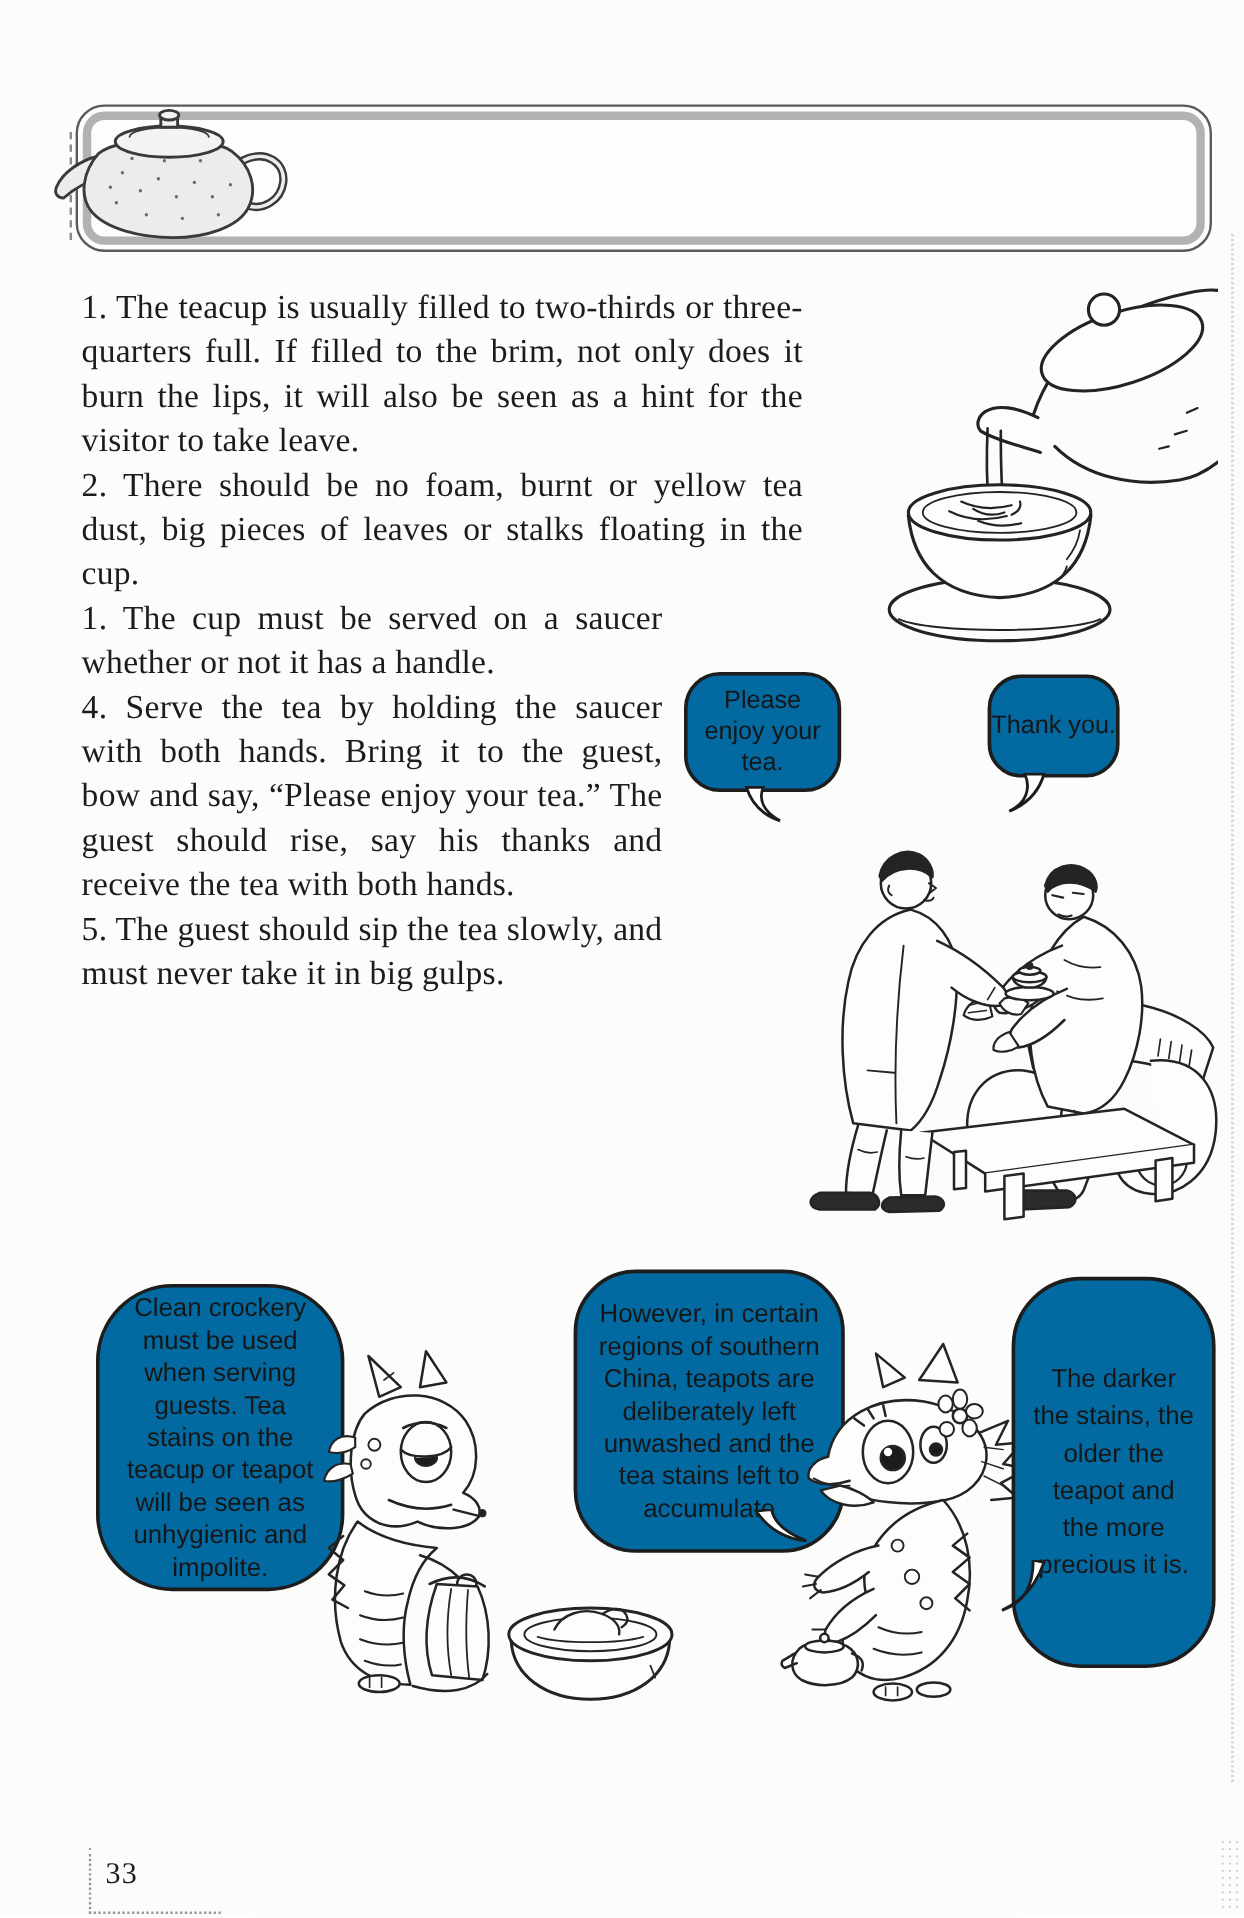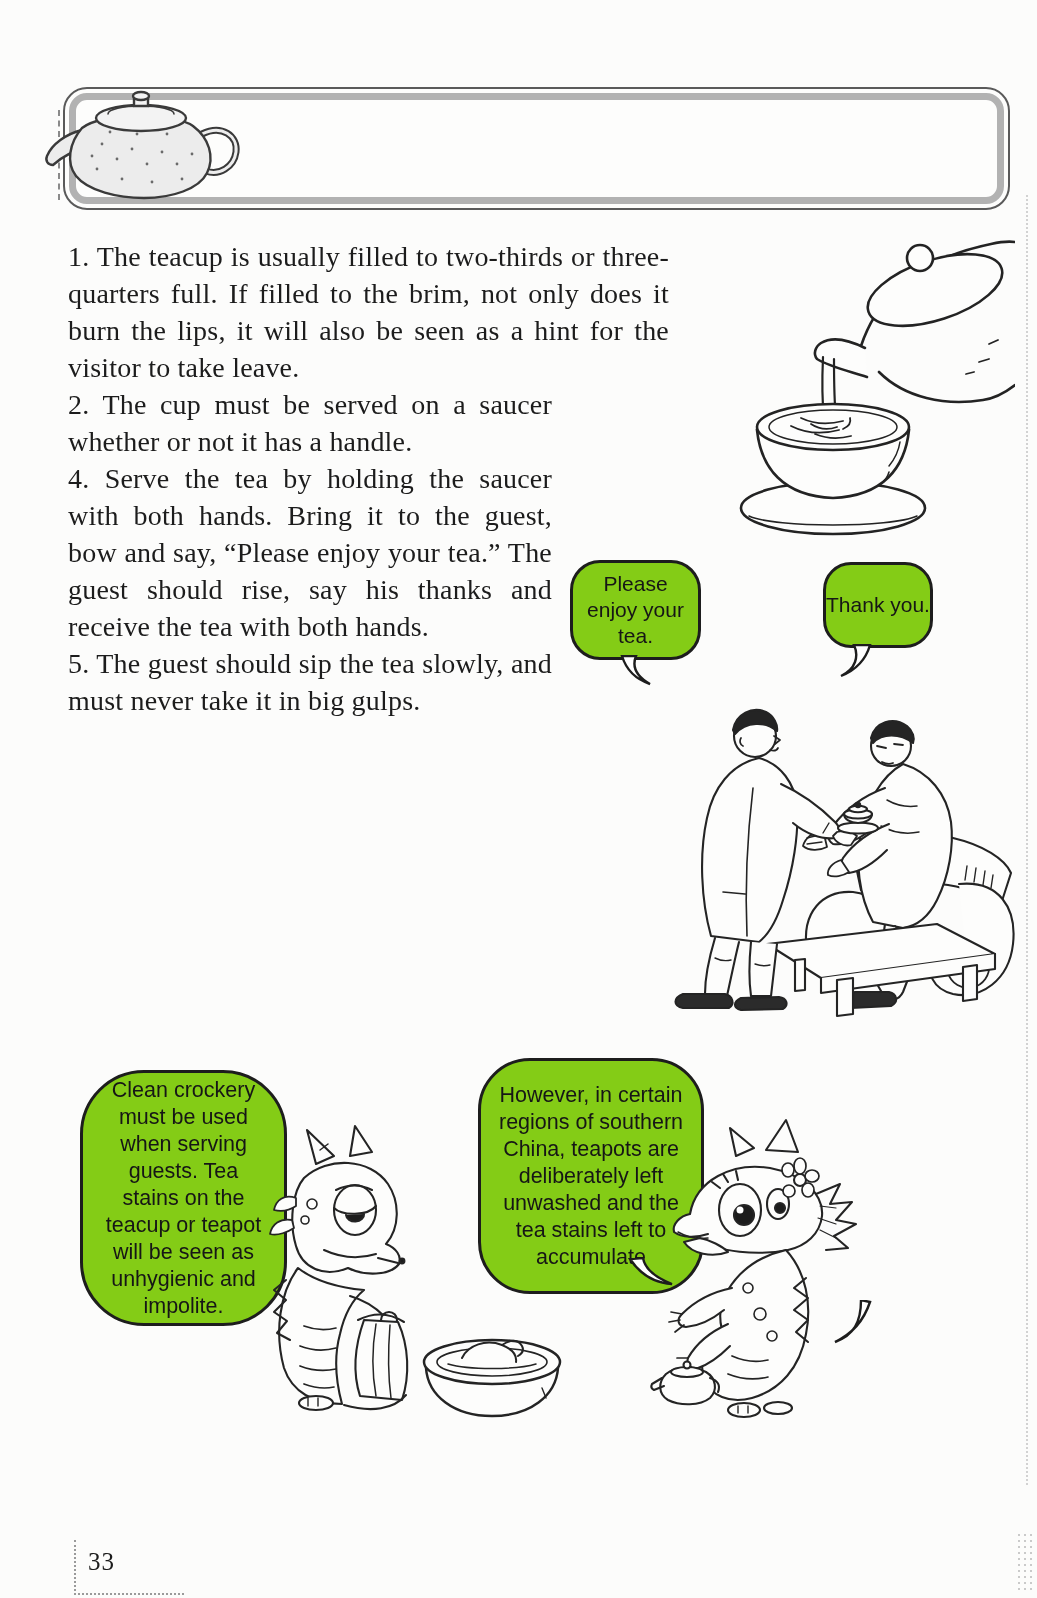--- a/index.html
+++ b/index.html
@@ -16,21 +16,21 @@
   .banner-dash{position:absolute;left:58px;top:110px;height:90px;width:0;
                border-left:2px dashed #8a8a8a;}
 
   
   .bodytext{position:absolute;left:68px;top:238px;}
   .bodytext p{margin:0;font-size:28px;line-height:37px;text-align:justify;letter-spacing:.2px;}
   .bodytext p.wide{width:601px;}
   .bodytext p.narrow{width:484px;}
 
   
-  .bubble{position:absolute;background:#84cc16;border:3px solid #1d1d1d;
+  .bubble{position:absolute;background:#0369a1;border:3px solid #1d1d1d;
           display:flex;align-items:center;justify-content:center;text-align:center;
           font-family:"Liberation Sans", sans-serif;color:#161616;box-sizing:border-box;}
   .tail{position:absolute;}
 
   
   .pageno{position:absolute;left:88px;top:1548px;font-size:25px;letter-spacing:1px;}
   .corner-v{position:absolute;left:74px;top:1540px;height:55px;width:0;border-left:2px dotted #9a9a9a;}
   .corner-h{position:absolute;left:74px;top:1593px;width:110px;height:0;border-top:2px dotted #9a9a9a;}
   .edge-dots{position:absolute;left:1026px;top:195px;height:1290px;width:0;border-left:2px dotted #c8c8c8;opacity:.8;}
   .edge-speckle{position:absolute;left:1016px;top:1532px;width:18px;height:62px;
@@ -73,21 +73,22 @@
         <circle cx="68" cy="68" r="1.4"></circle>
         <circle cx="125" cy="70" r="1.4"></circle>
       <circle cx="95" cy="70" r="1.4"></circle>
         <circle cx="50" cy="92" r="1.4"></circle>
         <circle cx="150" cy="90" r="1.4"></circle>
     </g>
   </svg>
 
   <div class="bodytext">
     <p class="wide">1. The teacup is usually filled to two-thirds or three-quarters full. If filled to the brim, not only does it burn the lips, it will also be seen as a hint for the visitor to take leave.</p>
-    <p class="narrow">2. The cup must be served on a saucer whether or not it has a handle.</p>
+    <p class="wide">2. There should be no foam, burnt or yellow tea dust, big pieces of leaves or stalks floating in the cup.</p>
+    <p class="narrow">1. The cup must be served on a saucer whether or not it has a handle.</p>
     <p class="narrow">4. Serve the tea by holding the saucer with both hands. Bring it to the guest, bow and say, “Please enjoy your tea.” The guest should rise, say his thanks and receive the tea with both hands.</p>
     <p class="narrow">5. The guest should sip the tea slowly, and must never take it in big gulps.</p>
   </div>
 
   <svg style="position:absolute;left:683px;top:228px;" width="332" height="332" viewBox="0 0 332 332">
     <g stroke="#232323" fill="none" stroke-width="2.6" stroke-linecap="round">
       <path d="M178 118 C 196 64 240 30 308 16 C 317 14 325 13 332 14"></path>
       <path d="M196 144 C 222 170 262 178 300 172 C 313 170 323 164 332 157"></path>
       <ellipse cx="252" cy="62" rx="70" ry="30" fill="#fdfdfc" transform="rotate(-18 252 62)"></ellipse>
       <circle cx="237" cy="30" r="13" fill="#fdfdfc"></circle>
@@ -266,20 +267,23 @@
       <ellipse cx="39" cy="254" rx="16" ry="5"></ellipse>
       <circle cx="39" cy="247" r="3.5"></circle>
       <path d="M14 260 l -10 6 q -2 4 2 6 l 10 -4" fill="none"></path>
       <path d="M62 260 q 12 4 8 14" fill="none"></path>
       <ellipse cx="96" cy="292" rx="16" ry="7"></ellipse>
       <ellipse cx="130" cy="290" rx="14" ry="6"></ellipse>
       <path d="M90 288 v 7 M 100 288 v 7" fill="none" stroke-width="1.4"></path>
     </g>
   </svg>
 
+  <div class="bubble" style="left:843px;top:1064px;width:170px;height:326px;border-radius:58px;font-size:21.5px;line-height:31px;padding:14px;">
+    <span>The darker the stains, the older the teapot and the more precious it is.</span>
+  </div>
   <svg class="tail" style="left:832px;top:1300px;" width="40" height="46" viewBox="0 0 40 46">
     <path d="M38 2 C 32 20 20 34 3 42 C 22 35 29 22 29 0 Z" fill="#fff" stroke="#1d1d1d" stroke-width="2.4"></path>
   </svg>
 
   <div class="corner-v"></div>
   <div class="corner-h"></div>
   <div class="pageno">33</div>
 
   <div class="edge-dots"></div>
   <div class="edge-speckle"></div>

